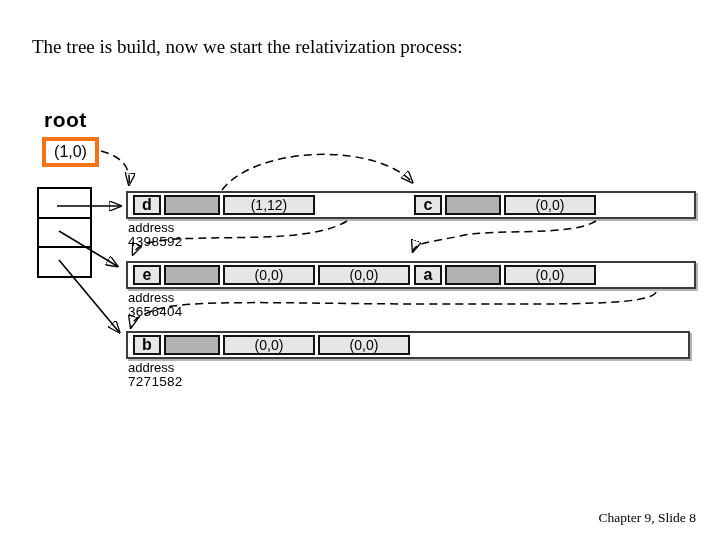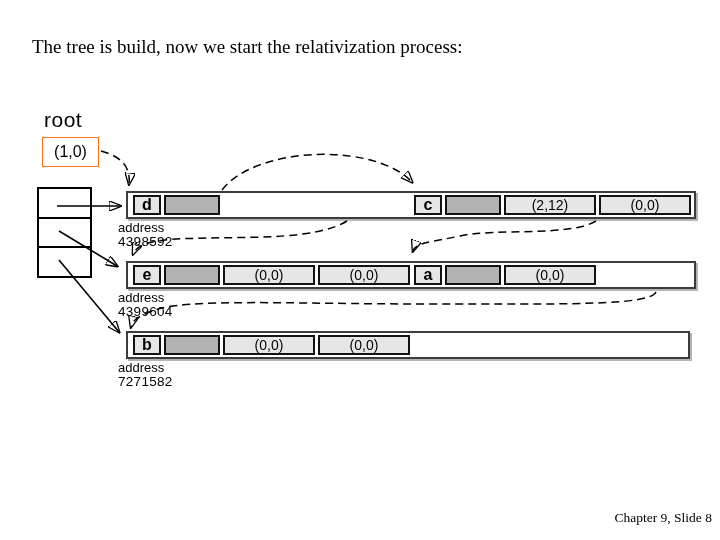--- a/index.html
+++ b/index.html
@@ -1,40 +1,40 @@
 <!DOCTYPE html>
 <html><head>
 <meta charset="utf-8">
 <style>
   html,body{margin:0;padding:0;background:#fff;}
   #canvas{position:relative;width:720px;height:540px;background:#ffffff;overflow:hidden;
           font-family:"Liberation Sans",sans-serif;color:#000;}
   .title{position:absolute;left:32px;top:36px;font-family:"Liberation Serif",serif;
          font-size:19px;font-weight:500;white-space:nowrap;}
-  .root-label{position:absolute;left:44px;top:108px;font-size:21px;font-weight:normal;letter-spacing:.5px;text-align:right;}
-  .root-box{position:absolute;left:42px;top:137px;width:57px;height:30px;border:1px solid #f97316;
+  .root-label{position:absolute;left:44px;top:108px;font-size:21px;font-weight:bold;letter-spacing:.5px;text-align:right;}
+  .root-box{position:absolute;left:42px;top:137px;width:57px;height:30px;border:4px solid #f97316;
             background:#fff;display:flex;align-items:center;justify-content:center;font-size:16px;box-sizing:border-box;}
   .stack{position:absolute;left:37px;top:187px;width:55px;height:91px;border:2px solid #000;
          background:#fff;box-sizing:border-box;display:flex;flex-direction:column;}
   .stack-cell{flex:1;}
   .stack-cell + .stack-cell{border-top:2px solid #000;}
   .bar{position:absolute;left:126px;width:570px;height:28px;background:#fff;
        border:2px solid #3c3c3c;box-shadow:2px 2px 0 #b4b4b4;box-sizing:border-box;}
   .bar.r1{top:191px}.bar.r2{top:261px}.bar.r3{top:331px;width:564px}
   .group{position:absolute;top:2px;height:20px;display:flex;gap:3px;}
   .g1{left:5px}.g2{left:286px}
   .cell{box-sizing:border-box;border:2px solid #121212;height:20px;display:flex;
         align-items:center;justify-content:center;background:#e6e6e6;}
   .cell.label{width:28px;font-weight:bold;font-size:16px;}
   .cell.ptr{width:56px;background:#b2b2b2;}
   .cell.slot{width:92px;font-size:14px;}
-  .addr{position:absolute;left:118px;font-size:13px;line-height:13px;}
+  .addr{position:absolute;left:128px;font-size:13px;line-height:13px;}
   .addr .num{font-size:13.5px;margin-top:1px;letter-spacing:.3px;}
   .addr.a1{top:221px}.addr.a2{top:291px}.addr.a3{top:361px}
-  .footer{position:absolute;right:8px;top:510px;font-family:"Liberation Serif",serif;font-size:13.5px;}
+  .footer{position:absolute;right:24px;top:510px;font-family:"Liberation Serif",serif;font-size:13.5px;}
   svg.overlay{position:absolute;left:0;top:0;pointer-events:none;}
   svg.overlay path{fill:none;stroke:#000;}
   .dashed{stroke-width:1.5;stroke-dasharray:8 5;}
   .solid{stroke-width:1.6;}
 </style>
 </head>
 <body>
 
 <div id="canvas">
 
@@ -48,25 +48,25 @@
   <div class="stack">
     <div class="stack-cell"></div>
     <div class="stack-cell"></div>
     <div class="stack-cell"></div>
   </div>
 
   <div class="bar r1">
     <div class="group g1">
       <div class="cell label">d</div>
       <div class="cell ptr"></div>
+      <div class="cell slot">(1,12)</div>
     </div>
     <div class="group g2">
       <div class="cell label">c</div>
       <div class="cell ptr"></div>
-      <div class="cell slot">(2,12)</div>
       <div class="cell slot">(0,0)</div>
     </div>
   </div>
   <div class="addr a1">
     <div>address</div>
     <div class="num">4398592</div>
   </div>
 
   <div class="bar r2">
     <div class="group g1">
@@ -76,21 +76,21 @@
       <div class="cell slot">(0,0)</div>
     </div>
     <div class="group g2">
       <div class="cell label">a</div>
       <div class="cell ptr"></div>
       <div class="cell slot">(0,0)</div>
     </div>
   </div>
   <div class="addr a2">
     <div>address</div>
-    <div class="num">4399604</div>
+    <div class="num">3656404</div>
   </div>
 
   <div class="bar r3">
     <div class="group g1">
       <div class="cell label">b</div>
       <div class="cell ptr"></div>
       <div class="cell slot">(0,0)</div>
       <div class="cell slot">(0,0)</div>
     </div>
   </div>

